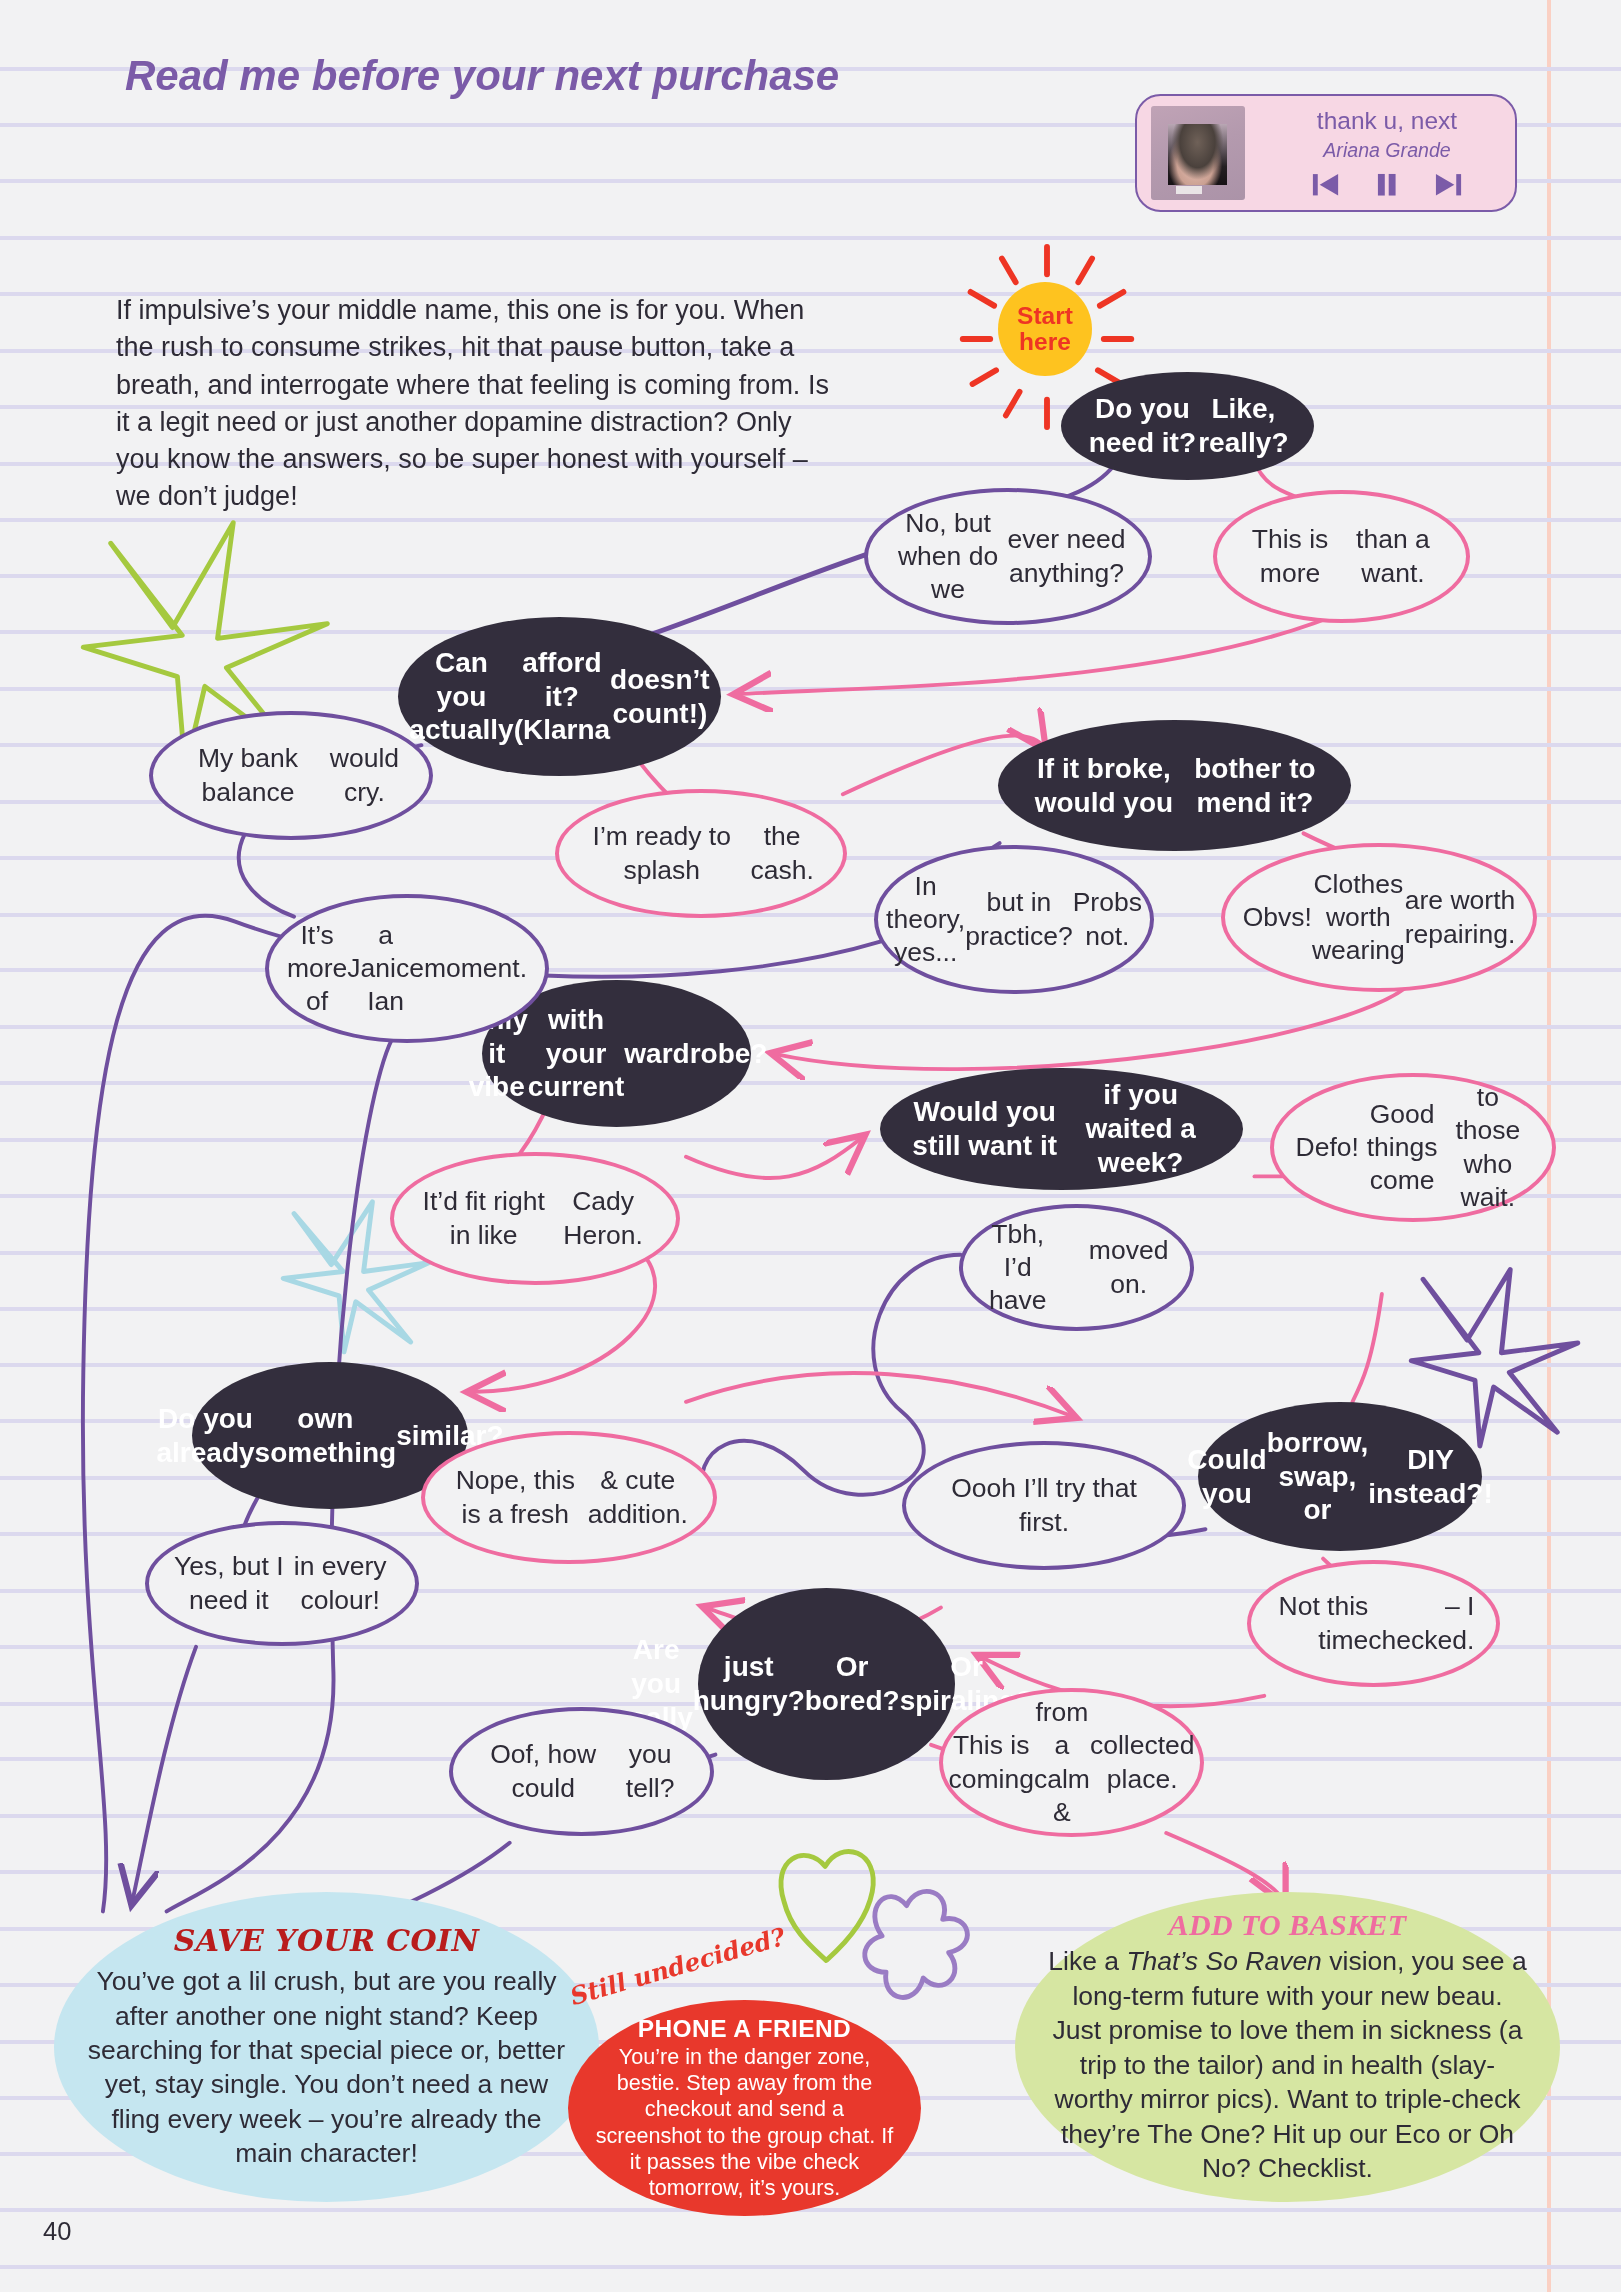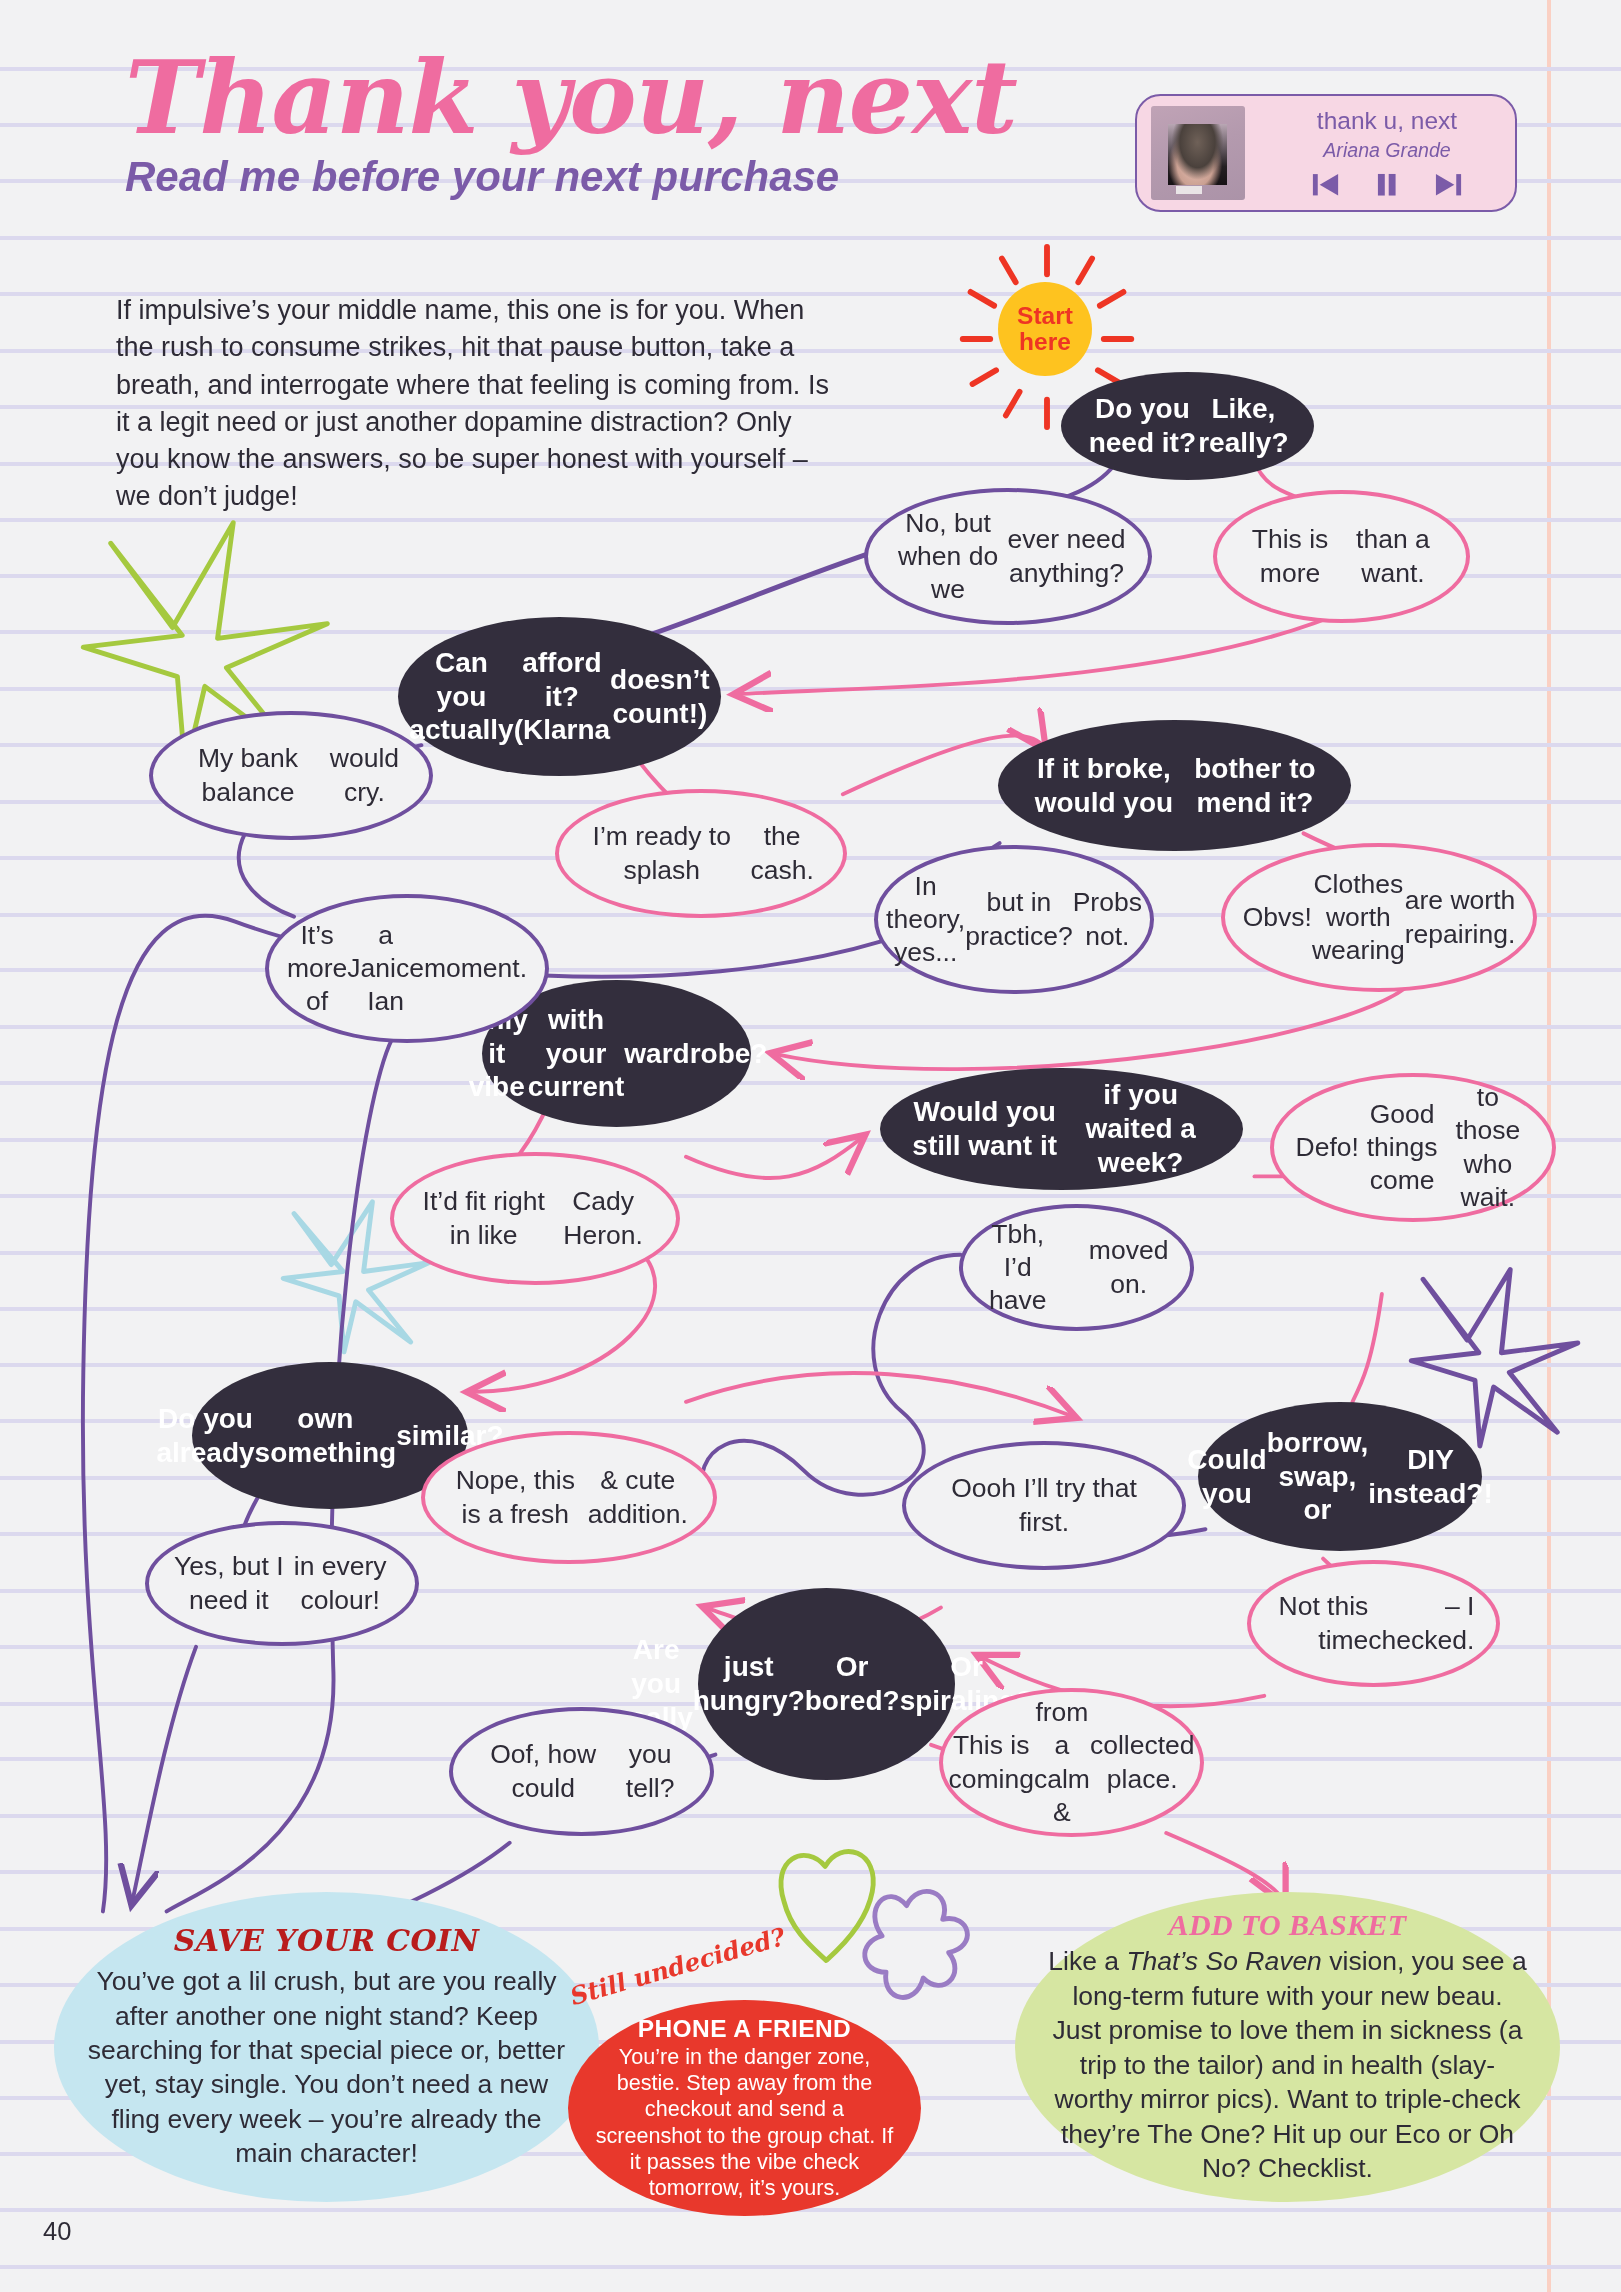--- a/index.html
+++ b/index.html
@@ -242,21 +242,20 @@
 
     <path d="M950 1780 C980 1790 1000 1800 1010 1810" stroke="#ef6ca0" stroke-width="4"></path>
 
     <path d="M520 1880 C470 1920 400 1950 350 1970" stroke="#6f4f9e" stroke-width="4"></path>
 
     <path d="M1190 1870 C1260 1900 1300 1920 1310 1940" stroke="#ef6ca0" stroke-width="4" marker-end="url(#ap)"></path>
   </g>
 </svg>
 
 <div id="header">
-  <h1 class="title">Thank you, next</h1>
   <h2 class="subtitle">Read me before your next purchase</h2>
 </div>
 <p id="intro">If impulsive’s your middle name, this one is for you. When the rush to consume strikes, hit that pause button, take a breath, and interrogate where that feeling is coming from. Is it a legit need or just another dopamine distraction? Only you know the answers, so be super honest with yourself – we don’t judge!</p>
 
 <div id="player">
   <div id="album">
     <div class="art"></div>
     <div class="tag"></div>
   </div>
   <div id="ptext">

